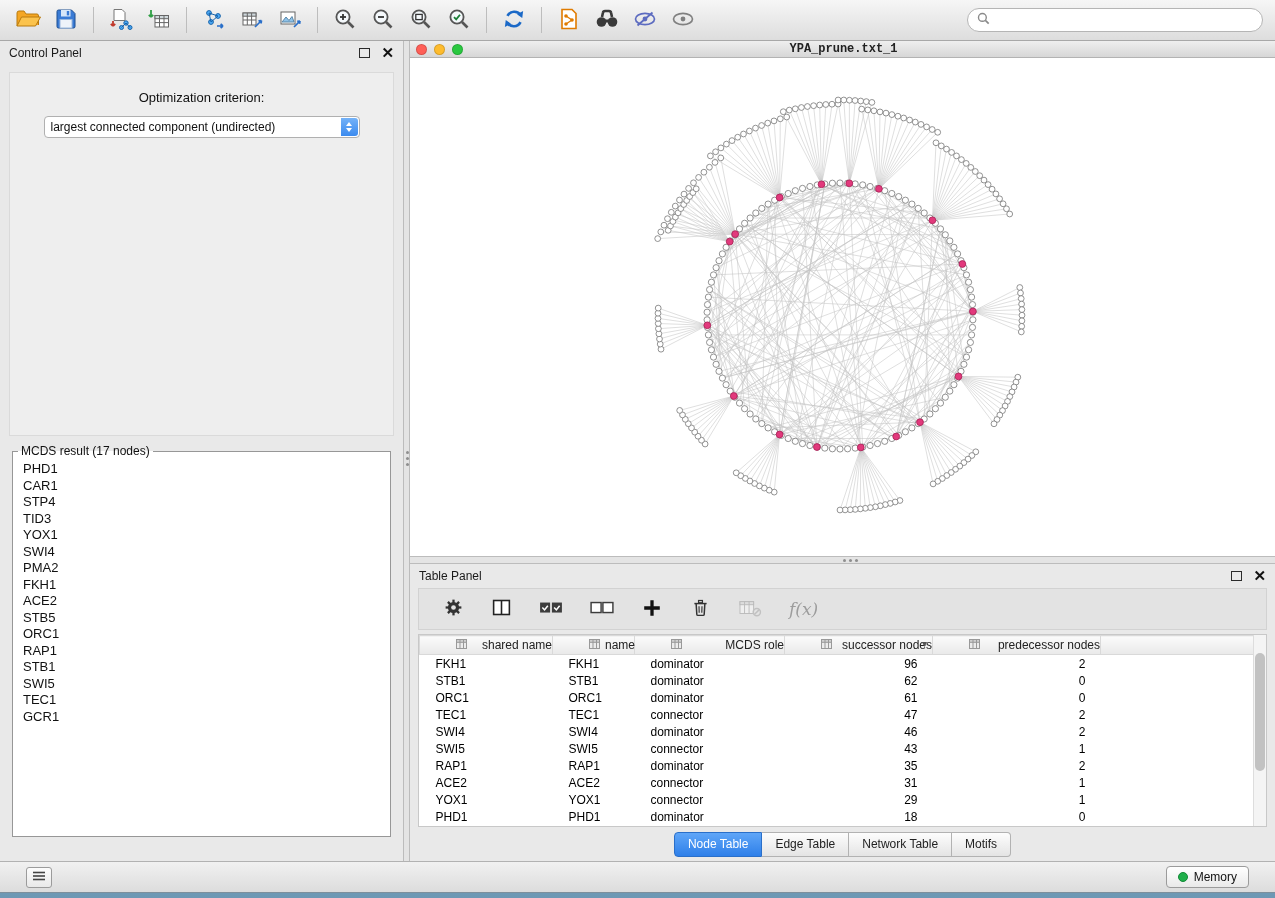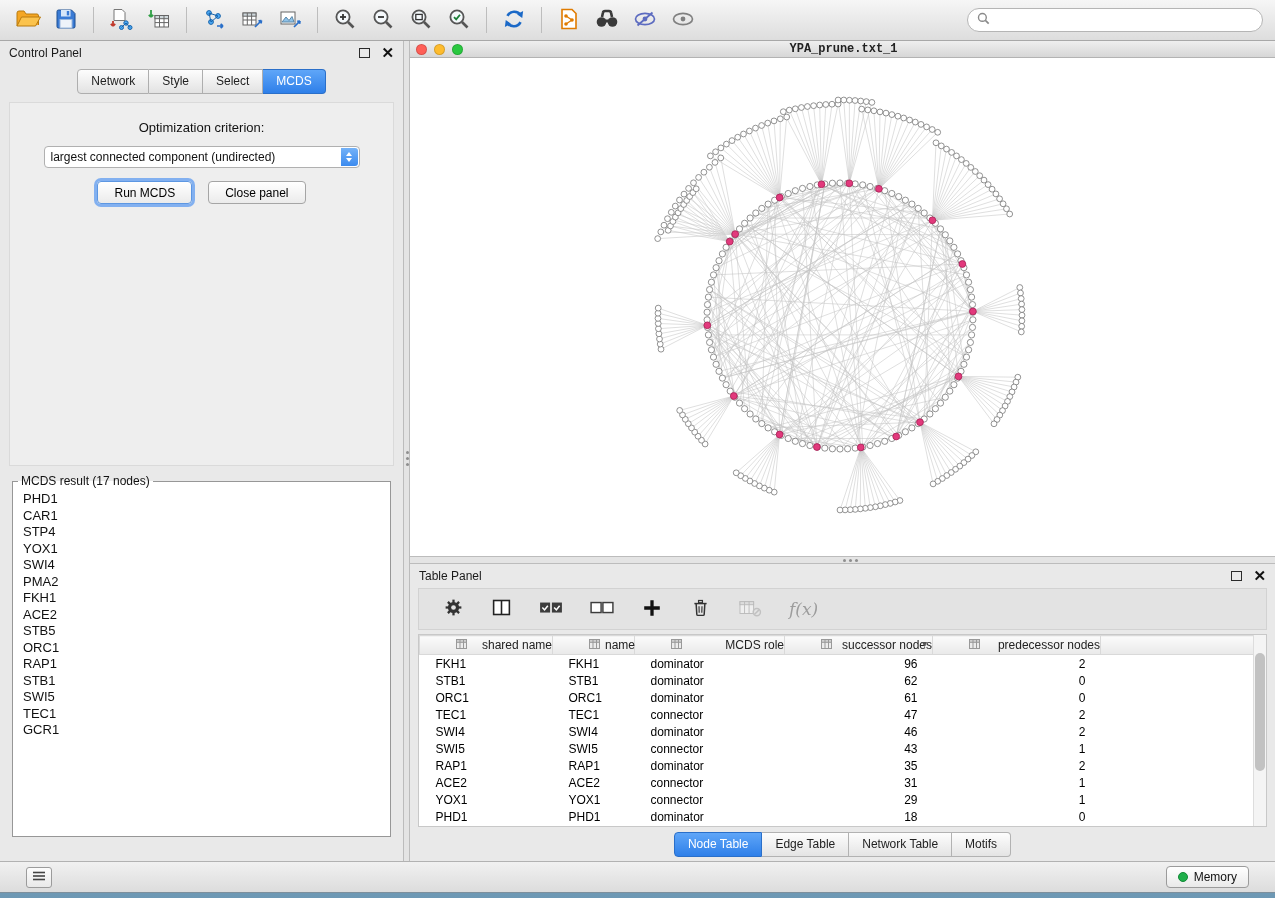--- a/index.html
+++ b/index.html
@@ -272,46 +272,37 @@
 
   <div class="main">
 
     <div class="control-panel">
       <div class="panel-header">
         <span>Control Panel</span>
         <span class="spacer"></span>
         <span class="float-icon"></span>
         <span class="close-icon">✕</span>
       </div>
-      <div class="tabs-row">
-          <div class="tab">Network</div>
-          <div class="tab">Style</div>
-          <div class="tab">Select</div>
-          <div class="tab active">MCDS</div>
-        </div>
       <div class="cp-box">
         <div class="opt-label">Optimization criterion:</div>
         <div class="combo">
           <span>largest connected component (undirected)</span>
           <span class="combo-arrows">
               <span class="car-up"></span>
               <span class="car-down"></span>
             </span>
         </div>
-        <div class="btn-row">
-          <button class="btn focus">Run MCDS</button>
-          <button class="btn">Close panel</button>
-        </div>
       </div>
       <fieldset class="mcds">
         <legend>MCDS result (17 nodes)</legend>
         <div>
             <div class="result-item">PHD1</div>
             <div class="result-item">CAR1</div>
             <div class="result-item">STP4</div>
+            <div class="result-item">TID3</div>
             <div class="result-item">YOX1</div>
             <div class="result-item">SWI4</div>
             <div class="result-item">PMA2</div>
             <div class="result-item">FKH1</div>
             <div class="result-item">ACE2</div>
             <div class="result-item">STB5</div>
             <div class="result-item">ORC1</div>
             <div class="result-item">RAP1</div>
             <div class="result-item">STB1</div>
             <div class="result-item">SWI5</div>

